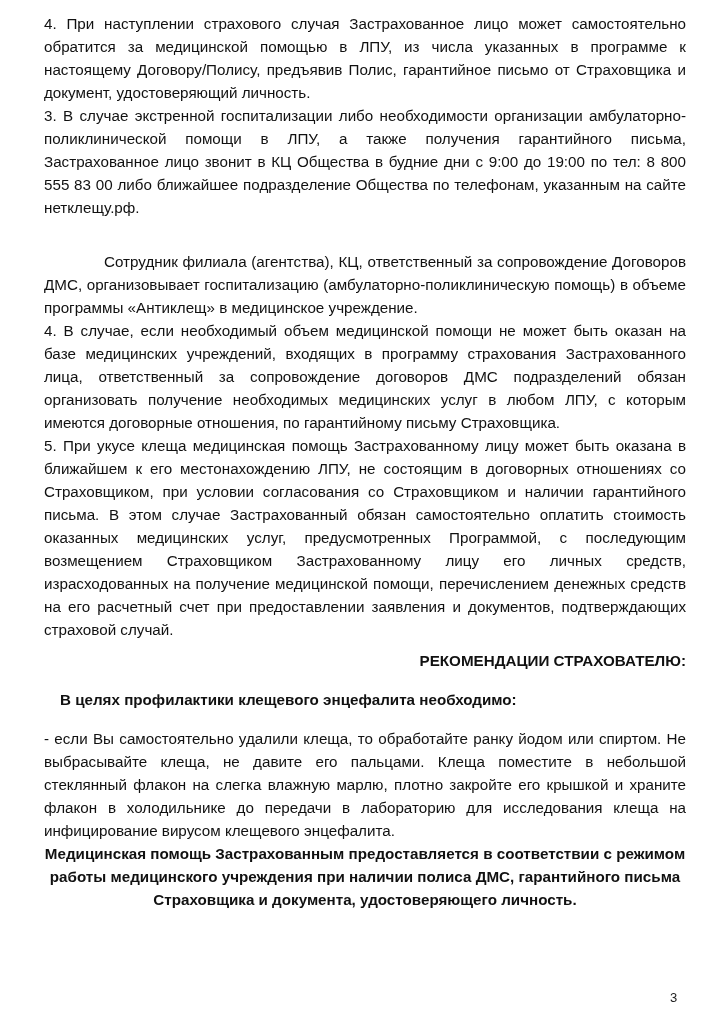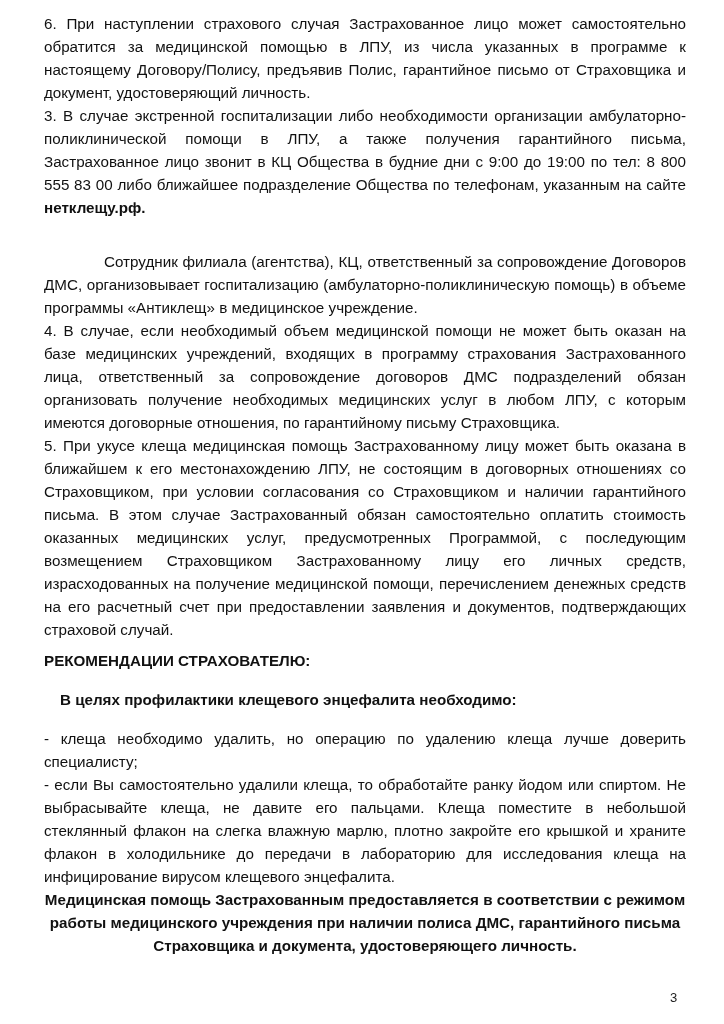--- a/index.html
+++ b/index.html
@@ -6,40 +6,39 @@
   body { width: 724px; height: 1024px; position: relative; overflow: hidden; }
   .page {
     position: absolute; left: 44px; top: 12px; width: 642px;
     font-family: "Liberation Sans", sans-serif;
     font-size: 15.2px; line-height: 23px; color: #111;
   }
   .p { margin: 0; text-align: justify; text-align-last: left; }
   .indent { text-indent: 60px; }
   .gap { height: 23px; margin-top: 8px; }
   .gap-s { height: 8px; }
-  .h { text-align: left; font-weight: bold; margin: 0; }
+  .h { text-align: right; font-weight: bold; margin: 0; }
   .b { font-weight: bold; margin: 16px; }
   .center-bold { text-align: center; font-weight: bold; margin: 0; }
   .pagenum {
     position: absolute; left: 670px; top: 990px;
     font-family: "Liberation Sans", sans-serif; font-size: 13px; color: #222;
   }
-  strong { font-weight: bold; }
+  strong { font-weight: normal; }
 </style>
 </head>
 <body>
 
 <div class="page">
-  <p class="p">6. При наступлении страхового случая Застрахованное лицо может самостоятельно обратится за медицинской помощью в ЛПУ, из числа указанных в программе к настоящему Договору/Полису, предъявив Полис, гарантийное письмо от Страховщика и документ, удостоверяющий личность.</p>
+  <p class="p">4. При наступлении страхового случая Застрахованное лицо может самостоятельно обратится за медицинской помощью в ЛПУ, из числа указанных в программе к настоящему Договору/Полису, предъявив Полис, гарантийное письмо от Страховщика и документ, удостоверяющий личность.</p>
   <p class="p"><span>3. В случае экстренной госпитализации либо необходимости организации амбулаторно-поликлинической  помощи в ЛПУ, а также получения гарантийного письма, Застрахованное лицо звонит в КЦ Общества в будние дни с 9:00 до 19:00 по тел: 8 800 555 83 00 либо ближайшее подразделение Общества по телефонам, указанным на сайте </span><strong>нетклещу.рф.</strong></p>
   <div class="gap"></div>
   <p class="p indent">Сотрудник филиала (агентства), КЦ, ответственный за сопровождение Договоров ДМС, организовывает госпитализацию (амбулаторно-поликлиническую помощь) в объеме программы «Антиклещ» в медицинское учреждение.</p>
   <p class="p">4. В случае, если необходимый объем медицинской помощи не может быть оказан на базе медицинских учреждений, входящих в программу страхования Застрахованного лица, ответственный за сопровождение договоров ДМС подразделений обязан организовать получение необходимых медицинских услуг в любом ЛПУ, с которым имеются договорные отношения, по гарантийному письму Страховщика.</p>
   <p class="p">5. При укусе клеща медицинская помощь Застрахованному лицу может быть оказана в ближайшем к его местонахождению ЛПУ, не состоящим в договорных отношениях со Страховщиком, при условии согласования со Страховщиком и наличии гарантийного письма. В этом случае Застрахованный обязан самостоятельно оплатить стоимость оказанных медицинских услуг, предусмотренных Программой, с последующим возмещением Страховщиком Застрахованному лицу его личных средств, израсходованных на получение медицинской помощи, перечислением денежных средств на его расчетный счет при предоставлении заявления и документов, подтверждающих страховой случай.</p>
   <div class="gap-s"></div>
   <p class="h">РЕКОМЕНДАЦИИ СТРАХОВАТЕЛЮ:</p>
   <p class="b">В целях профилактики клещевого энцефалита необходимо:</p>
-  <p class="p">- клеща необходимо удалить, но операцию по удалению клеща лучше доверить специалисту;</p>
   <p class="p">- если Вы самостоятельно удалили клеща, то обработайте ранку йодом или спиртом. Не выбрасывайте клеща, не давите его пальцами. Клеща поместите в небольшой стеклянный флакон на слегка влажную марлю, плотно закройте его крышкой и храните флакон в холодильнике до передачи в лабораторию для исследования клеща на инфицирование вирусом клещевого энцефалита.</p>
   <p class="center-bold">Медицинская помощь Застрахованным предоставляется в соответствии с режимом работы медицинского учреждения при наличии полиса ДМС, гарантийного письма Страховщика и документа, удостоверяющего личность.</p>
 </div>
 
 <div class="pagenum">3</div>
 
 </body></html>

